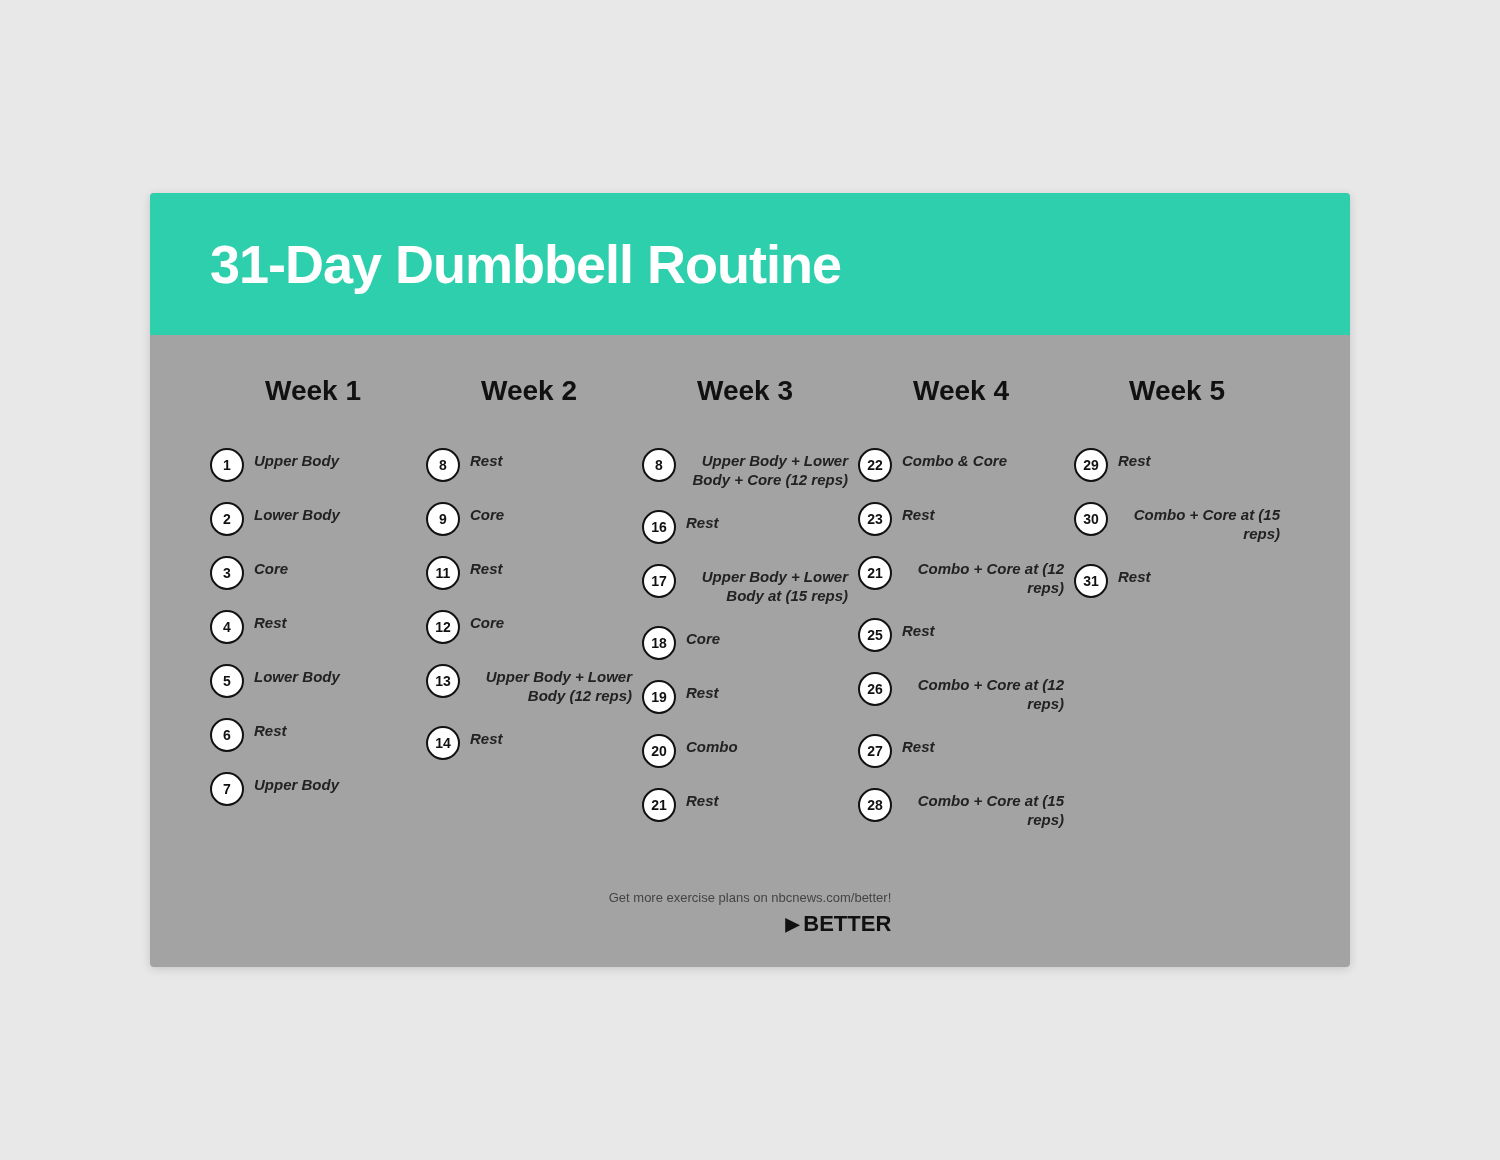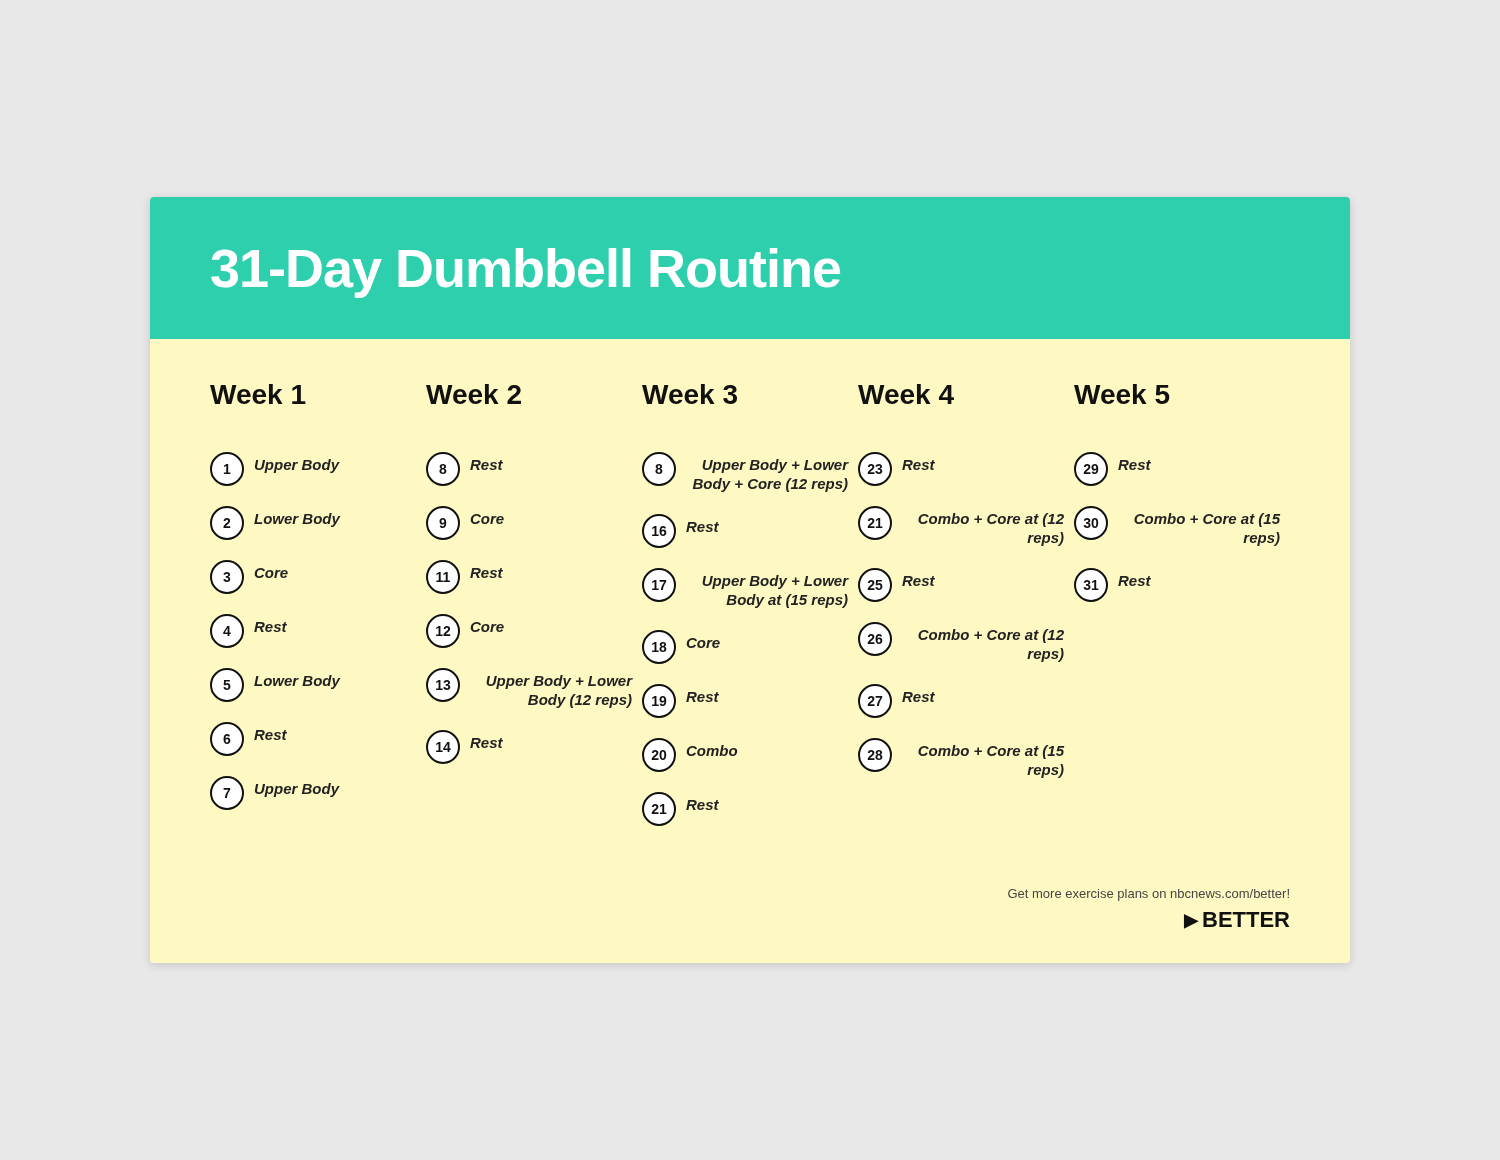--- a/index.html
+++ b/index.html
@@ -5,21 +5,21 @@
     * { box-sizing: border-box; margin: 0; padding: 0; }
     body {
       background: #e8e8e8;
       display: flex;
       justify-content: center;
       align-items: center;
       min-height: 1160px;
       font-family: Arial, Helvetica, sans-serif;
     }
     .card {
-      background: #fef9c3;
+      background: #a3a3a3;
       width: 1200px;
       border-radius: 4px;
       overflow: hidden;
       box-shadow: 0 2px 10px rgba(0,0,0,0.15);
     }
     .header {
       background: #2ecfac;
       padding: 40px 60px 40px 60px;
     }
     .header h1 {
@@ -35,20 +35,21 @@
     }
     .week-col {
       flex: 1;
       padding-right: 10px;
     }
     .week-title {
       font-size: 28px;
       font-weight: 900;
       margin-bottom: 39px;
       color: #111;
+      text-align: center;
     }
     .day-item {
       display: flex;
       align-items: flex-start;
       margin-bottom: 18px;
       gap: 10px;
     }
     .day-circle {
       width: 34px;
       height: 34px;
@@ -68,21 +69,21 @@
       font-style: italic;
       font-size: 15px;
       font-weight: 600;
       color: #222;
       line-height: 1.3;
       padding-top: 5px;
       text-align: right;
     }
     .footer-row {
       display: flex;
-      justify-content: flex-end;
+      justify-content: center;
       padding: 10px 60px 30px 60px;
     }
     .footer-text {
       text-align: right;
       font-size: 13px;
       color: #444;
       line-height: 1.5;
     }
     .better-logo {
       display: flex;
@@ -193,20 +194,24 @@
           <div class="day-label">Combo</div>
         </div>
         <div class="day-item">
           <div class="day-circle">21</div>
           <div class="day-label">Rest</div>
         </div>
       </div>
       <div class="week-col">
         <div class="week-title">Week 4</div>
         <div class="day-item">
+          <div class="day-circle">22</div>
+          <div class="day-label">Combo &amp; Core</div>
+        </div>
+        <div class="day-item">
           <div class="day-circle">23</div>
           <div class="day-label">Rest</div>
         </div>
         <div class="day-item">
           <div class="day-circle">21</div>
           <div class="day-label">Combo + Core at (12 reps)</div>
         </div>
         <div class="day-item">
           <div class="day-circle">25</div>
           <div class="day-label">Rest</div>

